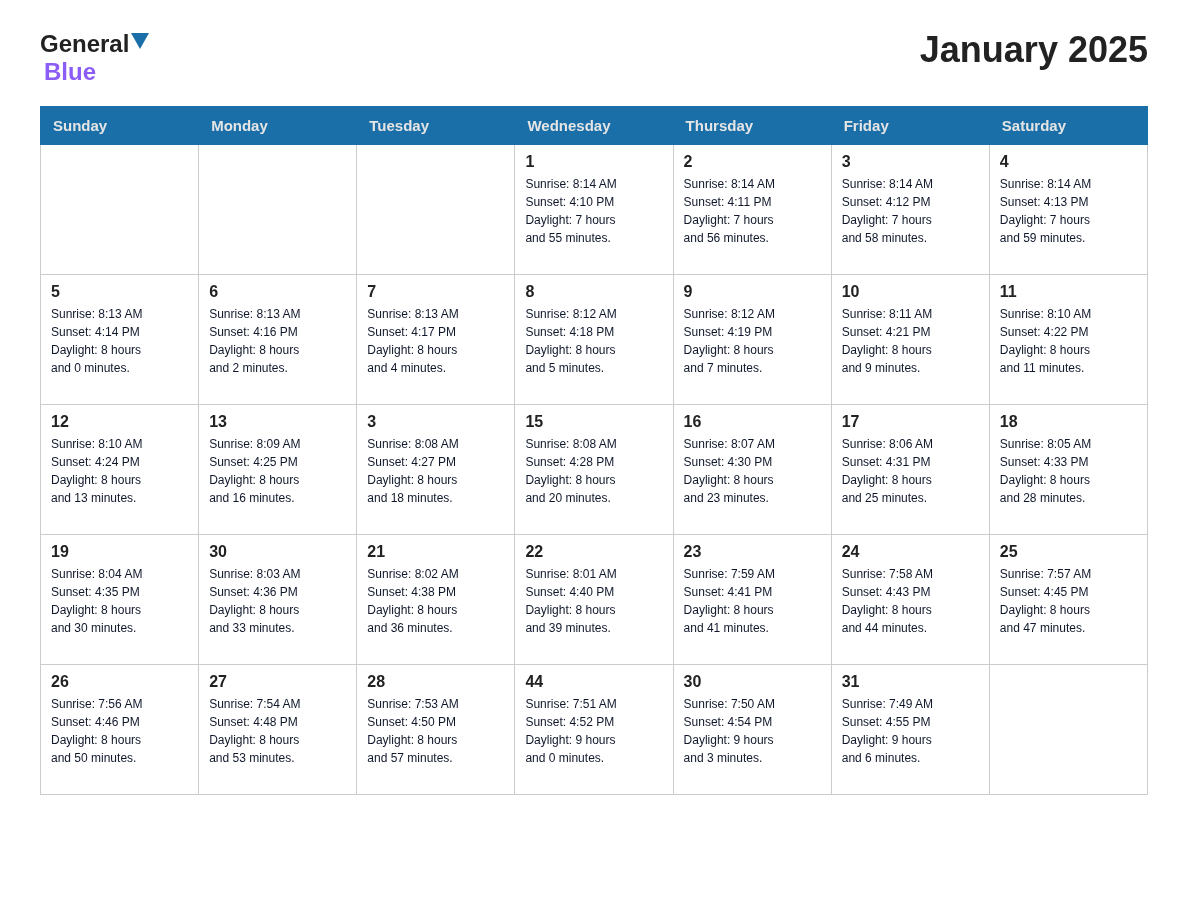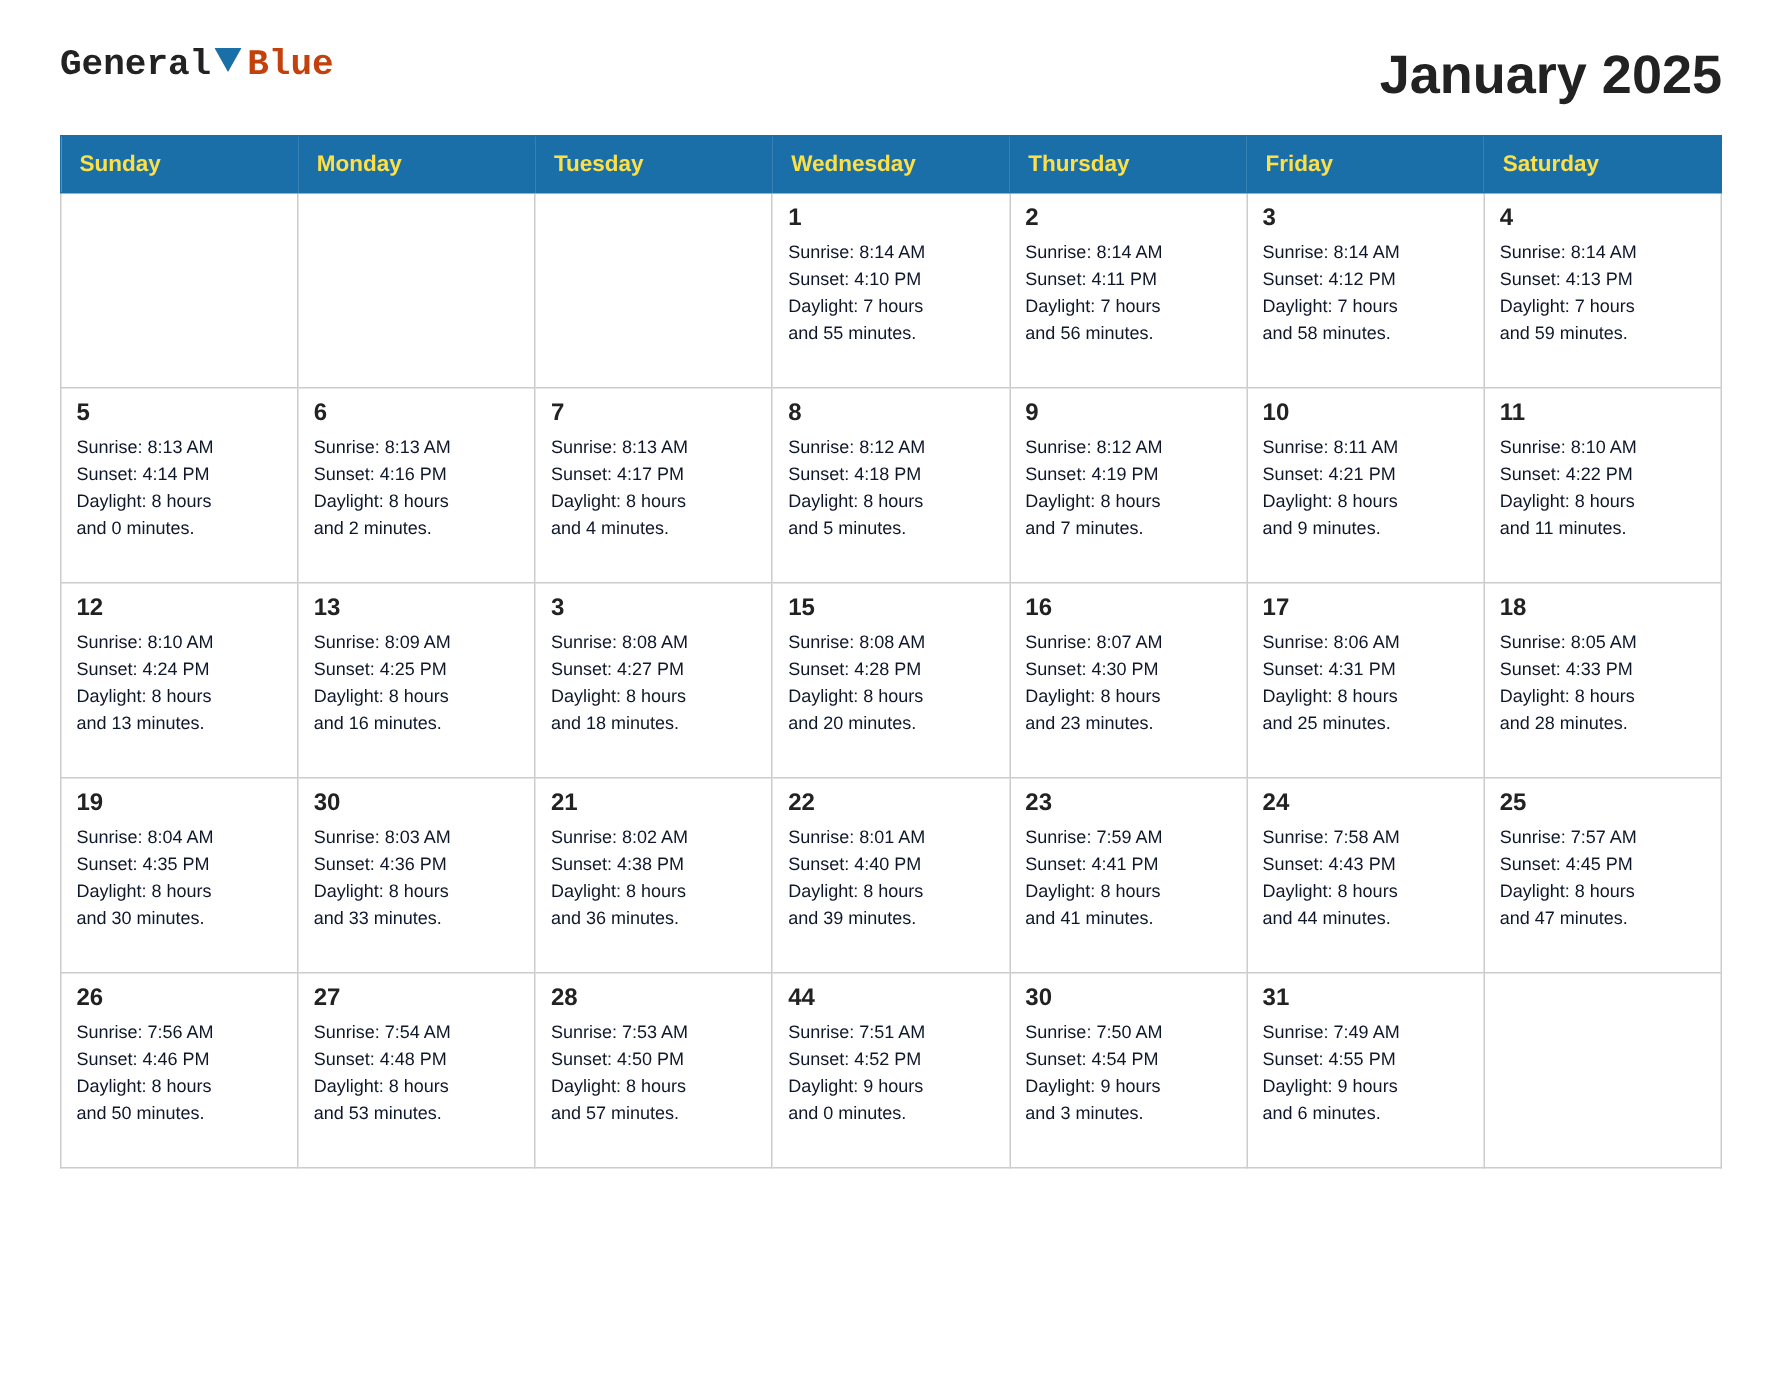--- a/index.html
+++ b/index.html
@@ -29,21 +29,21 @@
       font-size: 20px;
       color: #444;
       margin-top: 4px;
     }
     table {
       width: 100%;
       border-collapse: collapse;
     }
     thead th {
       background-color: #1a6fa8;
-      color: #fde047;
+      color: #e5e5e5;
       font-size: 15px;
       font-weight: bold;
       padding: 10px 12px;
       text-align: left;
       border: 1px solid #1a6fa8;
     }
     tbody td {
       border: 1px solid #ccc;
       vertical-align: top;
       padding: 8px 10px;
@@ -60,44 +60,43 @@
     .day-info {
       font-size: 12px;
       color: #0f172a;
       line-height: 1.5;
     }
     tbody tr td {
       height: 130px;
     }
     .logo-wrapper {
       display: flex;
-      flex-direction: row;
+      flex-direction: column;
       align-items: flex-start;
-      font-family: Liberation Mono, monospace;
     }
     .logo-row {
       display: flex;
       align-items: center;
     }
   </style>
 </head>
 <body>
 
 <div class="header">
   <div class="logo-wrapper">
     <div class="logo-row">
       <span style="font-size:24px;font-weight:bold;color:#222;">General</span>
       <span style="display:inline-block;margin-left:2px;vertical-align:middle;">
         <svg width="18" height="18" viewBox="0 0 18 18">
           <polygon points="0,0 18,0 9,16" fill="#1a6fa8"></polygon>
         </svg>
       </span>
     </div>
     <div>
-      <span style="font-size:24px;font-weight:bold;color:#c2410c;margin-left:4px;">Blue</span>
+      <span style="font-size:24px;font-weight:bold;color:#8b5cf6;margin-left:4px;">Blue</span>
     </div>
   </div>
   <div class="title-block">
     <div class="calendar-title">January 2025</div>
   </div>
 </div>
 
 <table>
   <thead>
     <tr>

